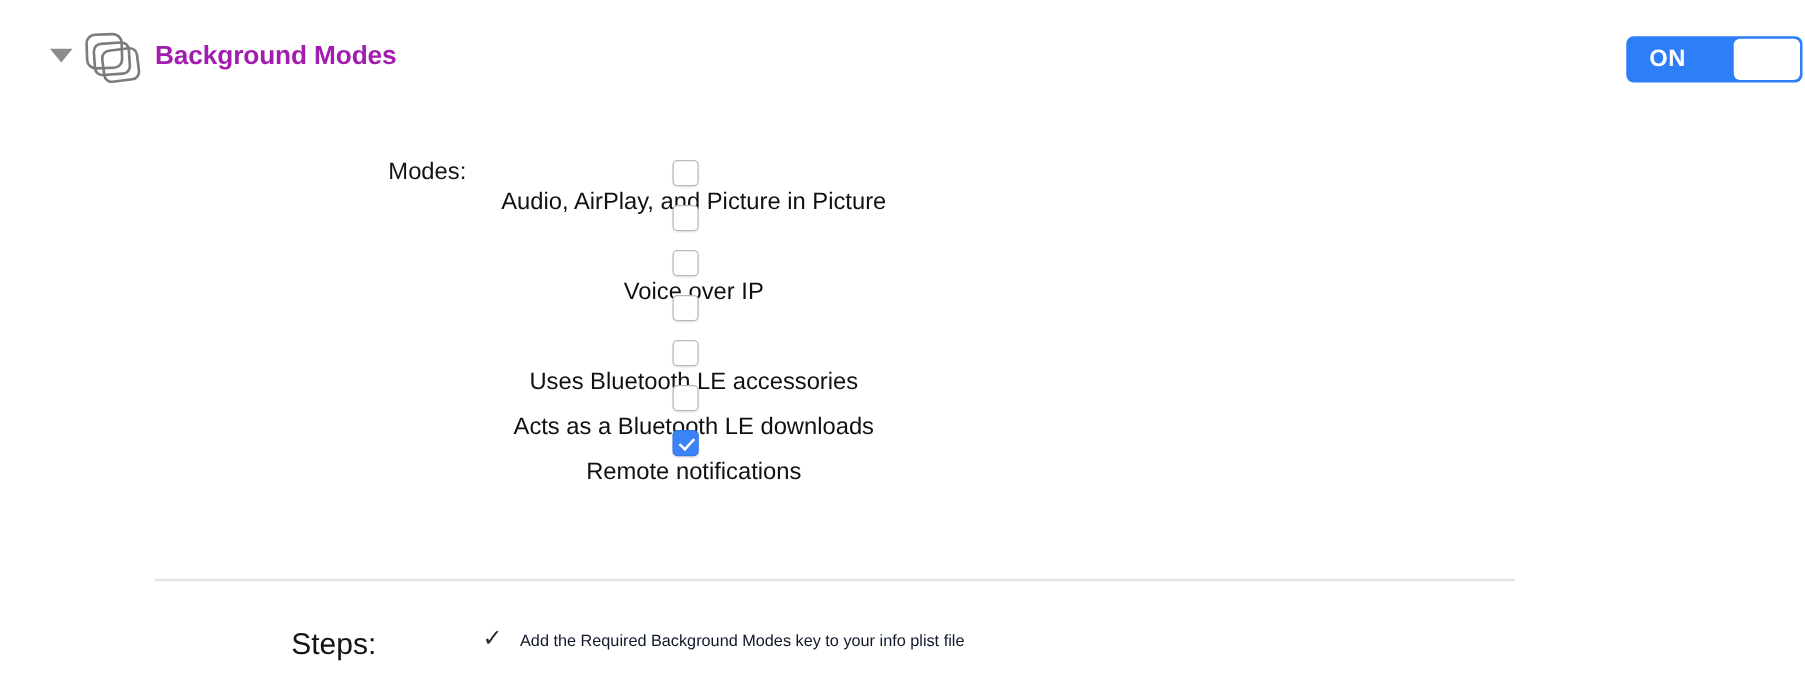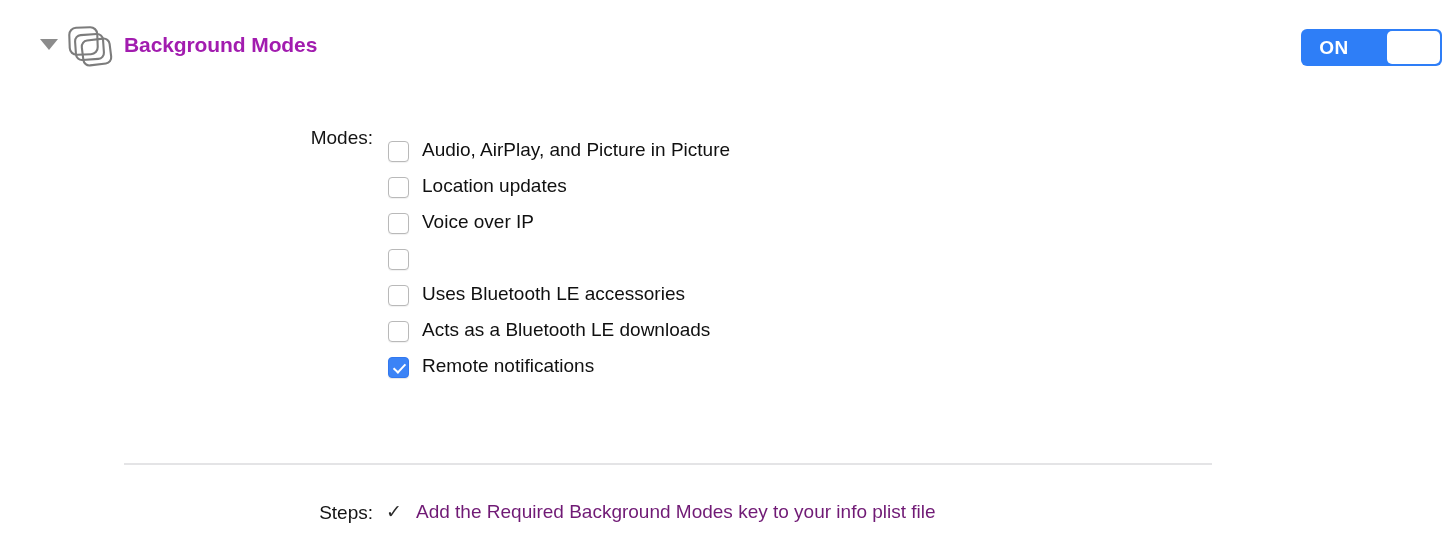--- a/index.html
+++ b/index.html
@@ -104,21 +104,22 @@
   .modes-list {
     position: absolute;
     left: 388px;
     top: 126px;
   }
 
   .mode-row {
     position: relative;
     height: 36px;
     display: flex;
-    align-items: flex-end;
+    align-items: center;
+    flex-direction: column;
   }
 
   .checkbox {
     width: 21px;
     height: 21px;
     box-sizing: border-box;
     border: 1px solid #b9b9b9;
     border-radius: 4px;
     background: #ffffff;
     margin-top: 2px;
@@ -160,22 +161,21 @@
     height: 2px;
     background: #e4e4e6;
   }
 
   
   .steps-label {
     position: absolute;
     left: 233px;
     top: 502px;
     width: 140px;
-    text-align: right;
-    font-size: 19px;
+    font-size: 24px;
     color: #141414;
     white-space: nowrap;
   }
 
   .steps-list {
     position: absolute;
     left: 386px;
     top: 500px;
   }
   .step-row {
@@ -185,22 +185,22 @@
   }
   .step-check {
     width: 20px;
     font-size: 19px;
     color: #2b2b2b;
     font-weight: bold;
     flex: 0 0 auto;
   }
   .step-text {
     margin-left: 10px;
-    font-size: 19px;
-    color: #701a75;
+    font-size: 13px;
+    color: #0f172a;
     white-space: nowrap;
   }
 </style>
 </head>
 <body>
 
 <div class="capability-header">
 
   <div class="disclosure-triangle"></div>
 
@@ -226,21 +226,20 @@
 
 <div class="modes-list">
 
   <div class="mode-row">
     <div class="checkbox"></div>
     <div class="mode-label">Audio, AirPlay, and Picture in Picture</div>
   </div>
 
   <div class="mode-row">
     <div class="checkbox"></div>
-    <div class="mode-label">Location updates</div>
   </div>
 
   <div class="mode-row">
     <div class="checkbox"></div>
     <div class="mode-label">Voice over IP</div>
   </div>
 
 
   <div class="mode-row">
     <div class="checkbox"></div>

